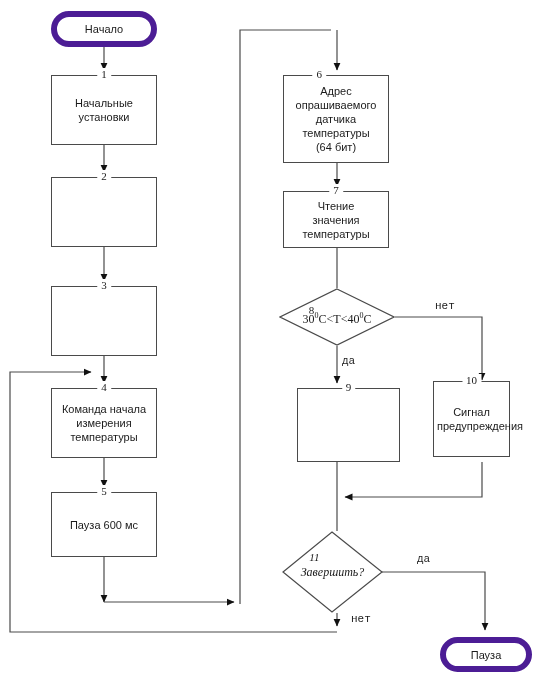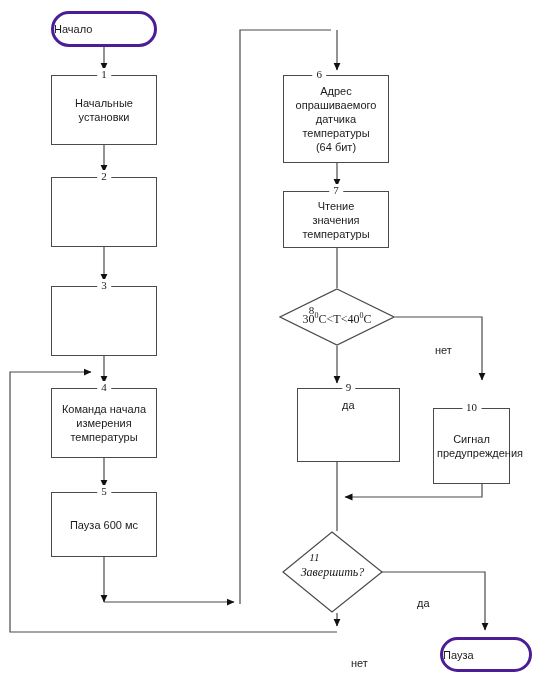--- a/index.html
+++ b/index.html
@@ -50,26 +50,26 @@
     font-family: "Liberation Serif", serif;
     font-size: 11px;
     color: #1a1a1a;
     line-height: 12px;
   }
   .numlbl.shift-left { left: 34%; }
   
   .term {
     position: absolute;
     box-sizing: border-box;
-    border: 3px solid #4c1d95;
+    border: 6px solid #4c1d95;
     border-radius: 18px;
     background: #ffffff;
     display: flex;
     align-items: center;
-    justify-content: flex-start;
+    justify-content: center;
     font-size: 11px;
     color: #1a1a1a;
   }
   
   .dec {
     position: absolute;
   }
   .dec .dtext {
     position: absolute;
     left: 0;
@@ -86,25 +86,24 @@
   .dec .numlbl {
     top: 16px;
     left: 28%;
     padding: 0 2px;
     background: transparent;
   }
   .dec .dtext sup { font-size: 8px; vertical-align: super; }
   
   .elabel {
     position: absolute;
-    font-family: Liberation Sans, sans-serif;
+    font-family: Liberation Mono, monospace;
     font-size: 11px;
     color: #1a1a1a;
     white-space: nowrap;
-    margin-top: 44px;
   }
 </style>
 </head>
 <body>
 
 <div id="canvas">
 
   <svg class="wires" viewBox="0 0 545 675">
     <defs>
       <marker id="ah" markerWidth="10" markerHeight="10" refX="7.5" refY="4" orient="auto" markerUnits="userSpaceOnUse">
@@ -185,21 +184,21 @@
 
   <div class="proc" style="left:283px; top:191px; width:106px; height:57px;">
     <span class="numlbl">7</span>
     <span class="txt">Чтение<br>значения<br>температуры</span>
   </div>
 
   <div class="proc" style="left:297px; top:388px; width:103px; height:74px;">
     <span class="numlbl">9</span>
   </div>
 
-  <div class="proc" style="left:433px; top:408px; width:77px; height:76px;">
+  <div class="proc" style="left:433px; top:381px; width:77px; height:76px;">
     <span class="numlbl">10</span>
     <span class="txt">Сигнал<br>предупреждения</span>
   </div>
 
   <div class="dec" style="left:279px; top:288px; width:116px; height:58px;">
     <svg width="116" height="58" viewBox="0 0 116 58">
       <polygon points="58,1 115,29 58,57 1,29" fill="#ffffff" stroke="#4a4a4a" stroke-width="1.2"></polygon>
     </svg>
     <span class="numlbl">8</span>
     <span class="dtext" id="dec8">30<sup>0</sup>C&lt;T&lt;40<sup>0</sup>C</span>

